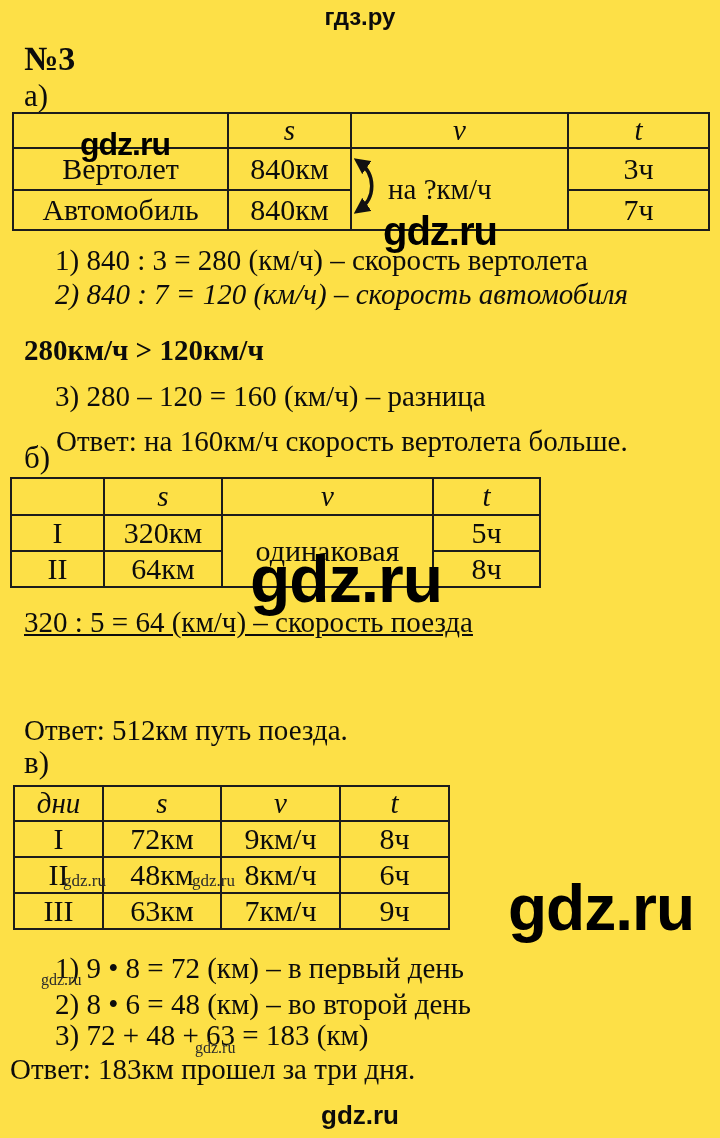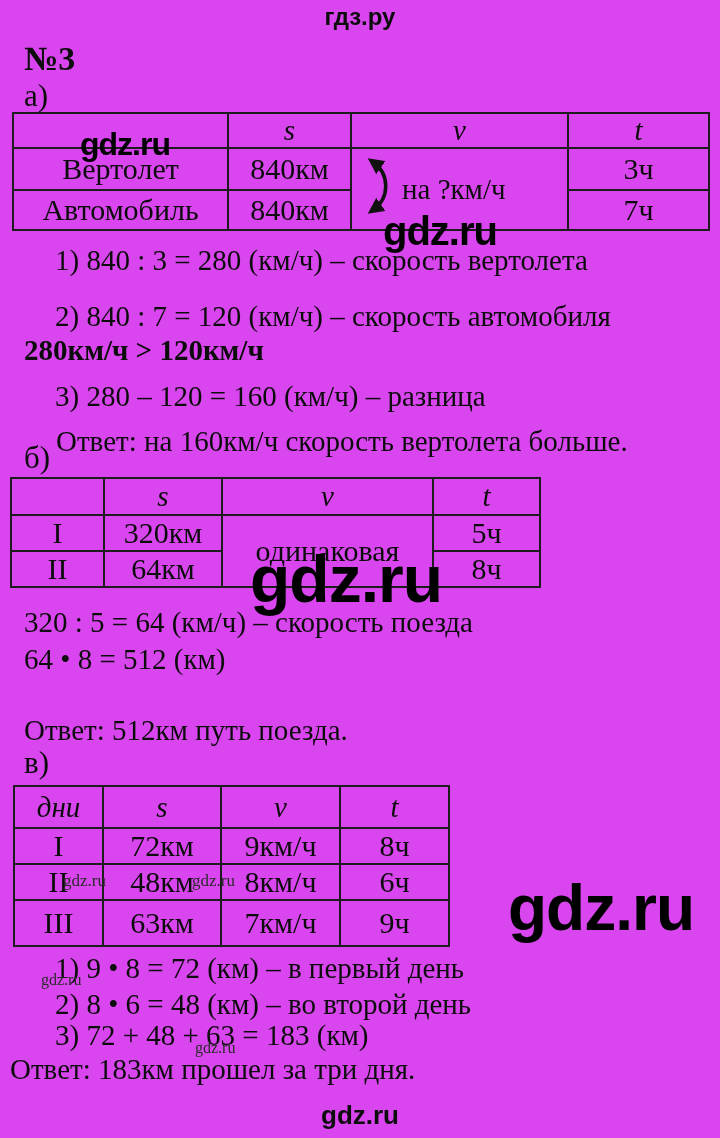--- a/index.html
+++ b/index.html
@@ -1,18 +1,18 @@
 <!DOCTYPE html>
 <html><head>
 <meta charset="utf-8">
 <style>
   html,body { margin:0; padding:0; background:#ffffff; }
   .page {
     position:relative; width:720px; height:1138px;
-    background:#d946ef; color:#0c0c0c; overflow:hidden;
+    background:#fde047; color:#0c0c0c; overflow:hidden;
     font-family:"Liberation Serif", serif;
   }
   .abs { position:absolute; }
 
   .site-header {
     top:3px; left:0; width:720px; text-align:center;
     font-family:"Liberation Sans", sans-serif; font-weight:bold; font-size:24px;
   }
   .site-footer {
     top:1100px; left:0; width:720px; text-align:center;
@@ -21,21 +21,21 @@
   .problem-number { left:24px; top:40px; font-size:34px; font-weight:bold; }
   .section-label { left:24px; font-size:31px; }
 
   table.tbl { position:absolute; border-collapse:collapse; table-layout:fixed; background:transparent; }
   .tbl td, .tbl th {
     border:2px solid #1c1c1c; padding:0; text-align:center; vertical-align:middle;
     font-weight:normal; font-size:30px; overflow:visible;
   }
   .tbl th { font-style:italic; font-size:29px; }
 
-  .v-flex { display:flex; align-items:center; justify-content:flex-start; padding-left:14px; gap:8px; }
+  .v-flex { display:flex; align-items:center; justify-content:flex-start; padding-left:0; gap:8px; }
   .v-annotation { font-size:29px; }
   .v-merged-top { vertical-align:top; padding-top:2px; }
 
   .line { position:absolute; font-size:29px; white-space:nowrap; }
 
   .wm {
     position:absolute; font-family:"Liberation Sans", sans-serif; font-weight:bold;
     color:#000; line-height:1; letter-spacing:-1px; z-index:5; white-space:nowrap;
   }
   .wm-small {
@@ -90,21 +90,21 @@
     </tr>
     <tr style="height:40px;">
       <td>Автомобиль</td>
       <td>840км</td>
       <td>7ч</td>
     </tr>
   </tbody>
     </table>
 
   <div class="line" style="left:55px; top:244px;">1) 840 : 3 = 280 (км/ч) – скорость вертолета</div>
-  <div class="line" style="left:55px; top:300px;">2) 840 : 7 = 120 (км/ч) – скорость автомобиля</div>
+  <div class="line" style="left:55px; top:278px;font-style:italic;">2) 840 : 7 = 120 (км/ч) – скорость автомобиля</div>
   <div class="line" style="left:24px; top:334px;font-weight:bold;">280км/ч &gt; 120км/ч</div>
   <div class="line" style="left:55px; top:380px;">3) 280 – 120 = 160 (км/ч) – разница</div>
   <div class="line" style="left:8px;  top:425px;margin-left:48px;">Ответ: на 160км/ч скорость вертолета больше.</div>
 
   <div class="abs section-label" style="top:440px;">б)</div>
 
   <table class="tbl" style="left:10px; top:477px; width:529px;">
     <colgroup>
       <col style="width:93px">
         <col style="width:118px">
@@ -125,53 +125,52 @@
       <td>5ч</td>
     </tr>
     <tr style="height:36px;">
       <td>II</td>
       <td>64км</td>
       <td>8ч</td>
     </tr>
   </tbody>
     </table>
 
-  <div class="line" style="left:24px; top:606px;">320 : 5 = 64 (км/ч) – скорость поезда</div>
-  <div class="line" style="left:24px; top:643px;">64 • 8 = 512 (км)</div>
+  <div class="line" style="left:24px; top:606px;text-decoration:underline;">320 : 5 = 64 (км/ч) – скорость поезда</div>
   <div class="line" style="left:24px; top:714px;">Ответ: 512км путь поезда.</div>
 
   <div class="abs section-label" style="top:745px;">в)</div>
 
   <table class="tbl" style="left:13px; top:785px; width:435px;">
     <colgroup>
       <col style="width:89px">
         <col style="width:118px">
         <col style="width:119px">
         <col style="width:109px">
     </colgroup>
     <tbody>
-        <tr style="height:42px;">
+        <tr style="height:35px;">
       <th>дни</th>
       <th>s</th>
       <th>v</th>
       <th>t</th>
     </tr>
     <tr style="height:35px;">
       <td>I</td>
       <td>72км</td>
       <td>9км/ч</td>
       <td>8ч</td>
     </tr>
     <tr style="height:35px;">
       <td>II</td>
       <td>48км</td>
       <td>8км/ч</td>
       <td>6ч</td>
     </tr>
-    <tr style="height:46px;">
+    <tr style="height:36px;">
       <td>III</td>
       <td>63км</td>
       <td>7км/ч</td>
       <td>9ч</td>
     </tr>
   </tbody>
     </table>
 
   <div class="line" style="left:55px; top:952px;text-align:center;">1) 9 • 8 = 72 (км) – в первый день</div>
   <div class="line" style="left:55px; top:988px;">2) 8 • 6 = 48 (км) – во второй день</div>

